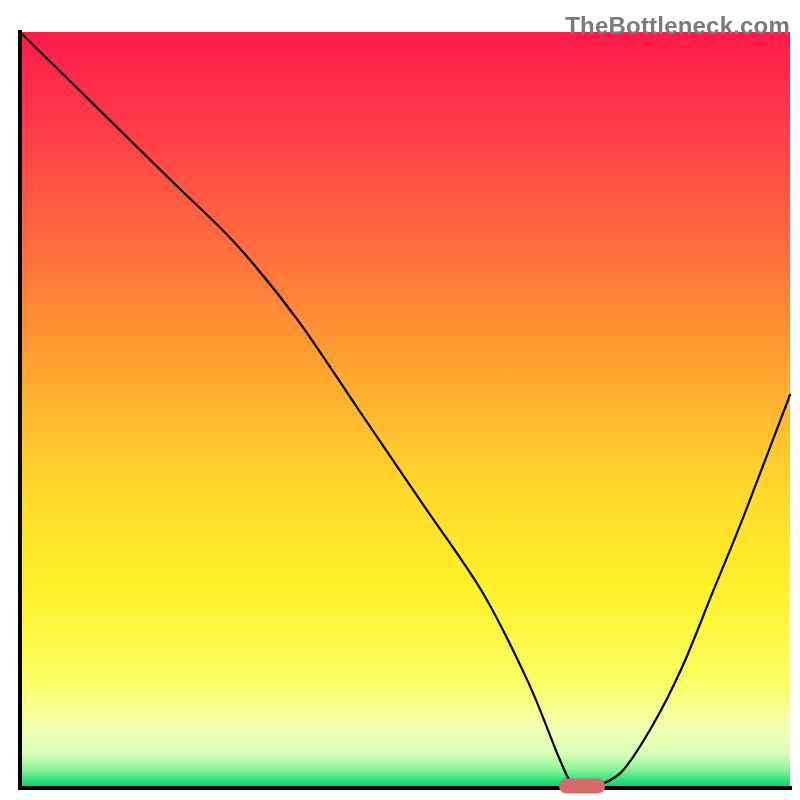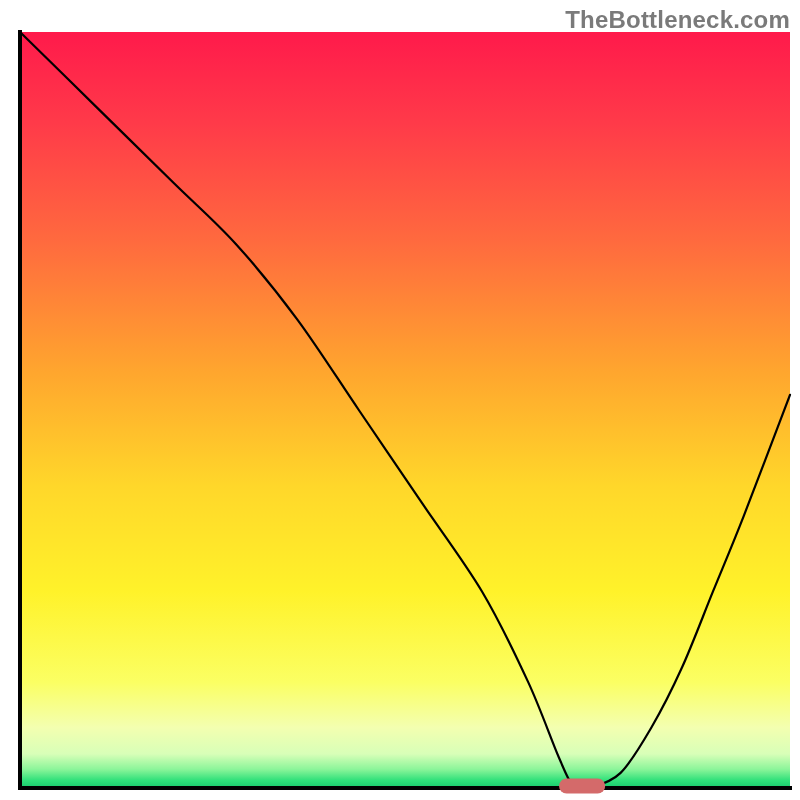--- a/index.html
+++ b/index.html
@@ -10,21 +10,21 @@
     background: #ffffff;
     overflow: hidden;
   }
   .chart-container {
     position: relative;
     width: 800px;
     height: 800px;
   }
   .watermark {
     position: absolute;
-    top: 6px;
+    top: 12px;
     right: 10px;
     font-family: Arial, Helvetica, sans-serif;
     font-size: 24px;
     font-weight: bold;
     color: #7a7a7a;
     letter-spacing: 0.2px;
     z-index: 10;
   }
   svg.plot {
     position: absolute;

